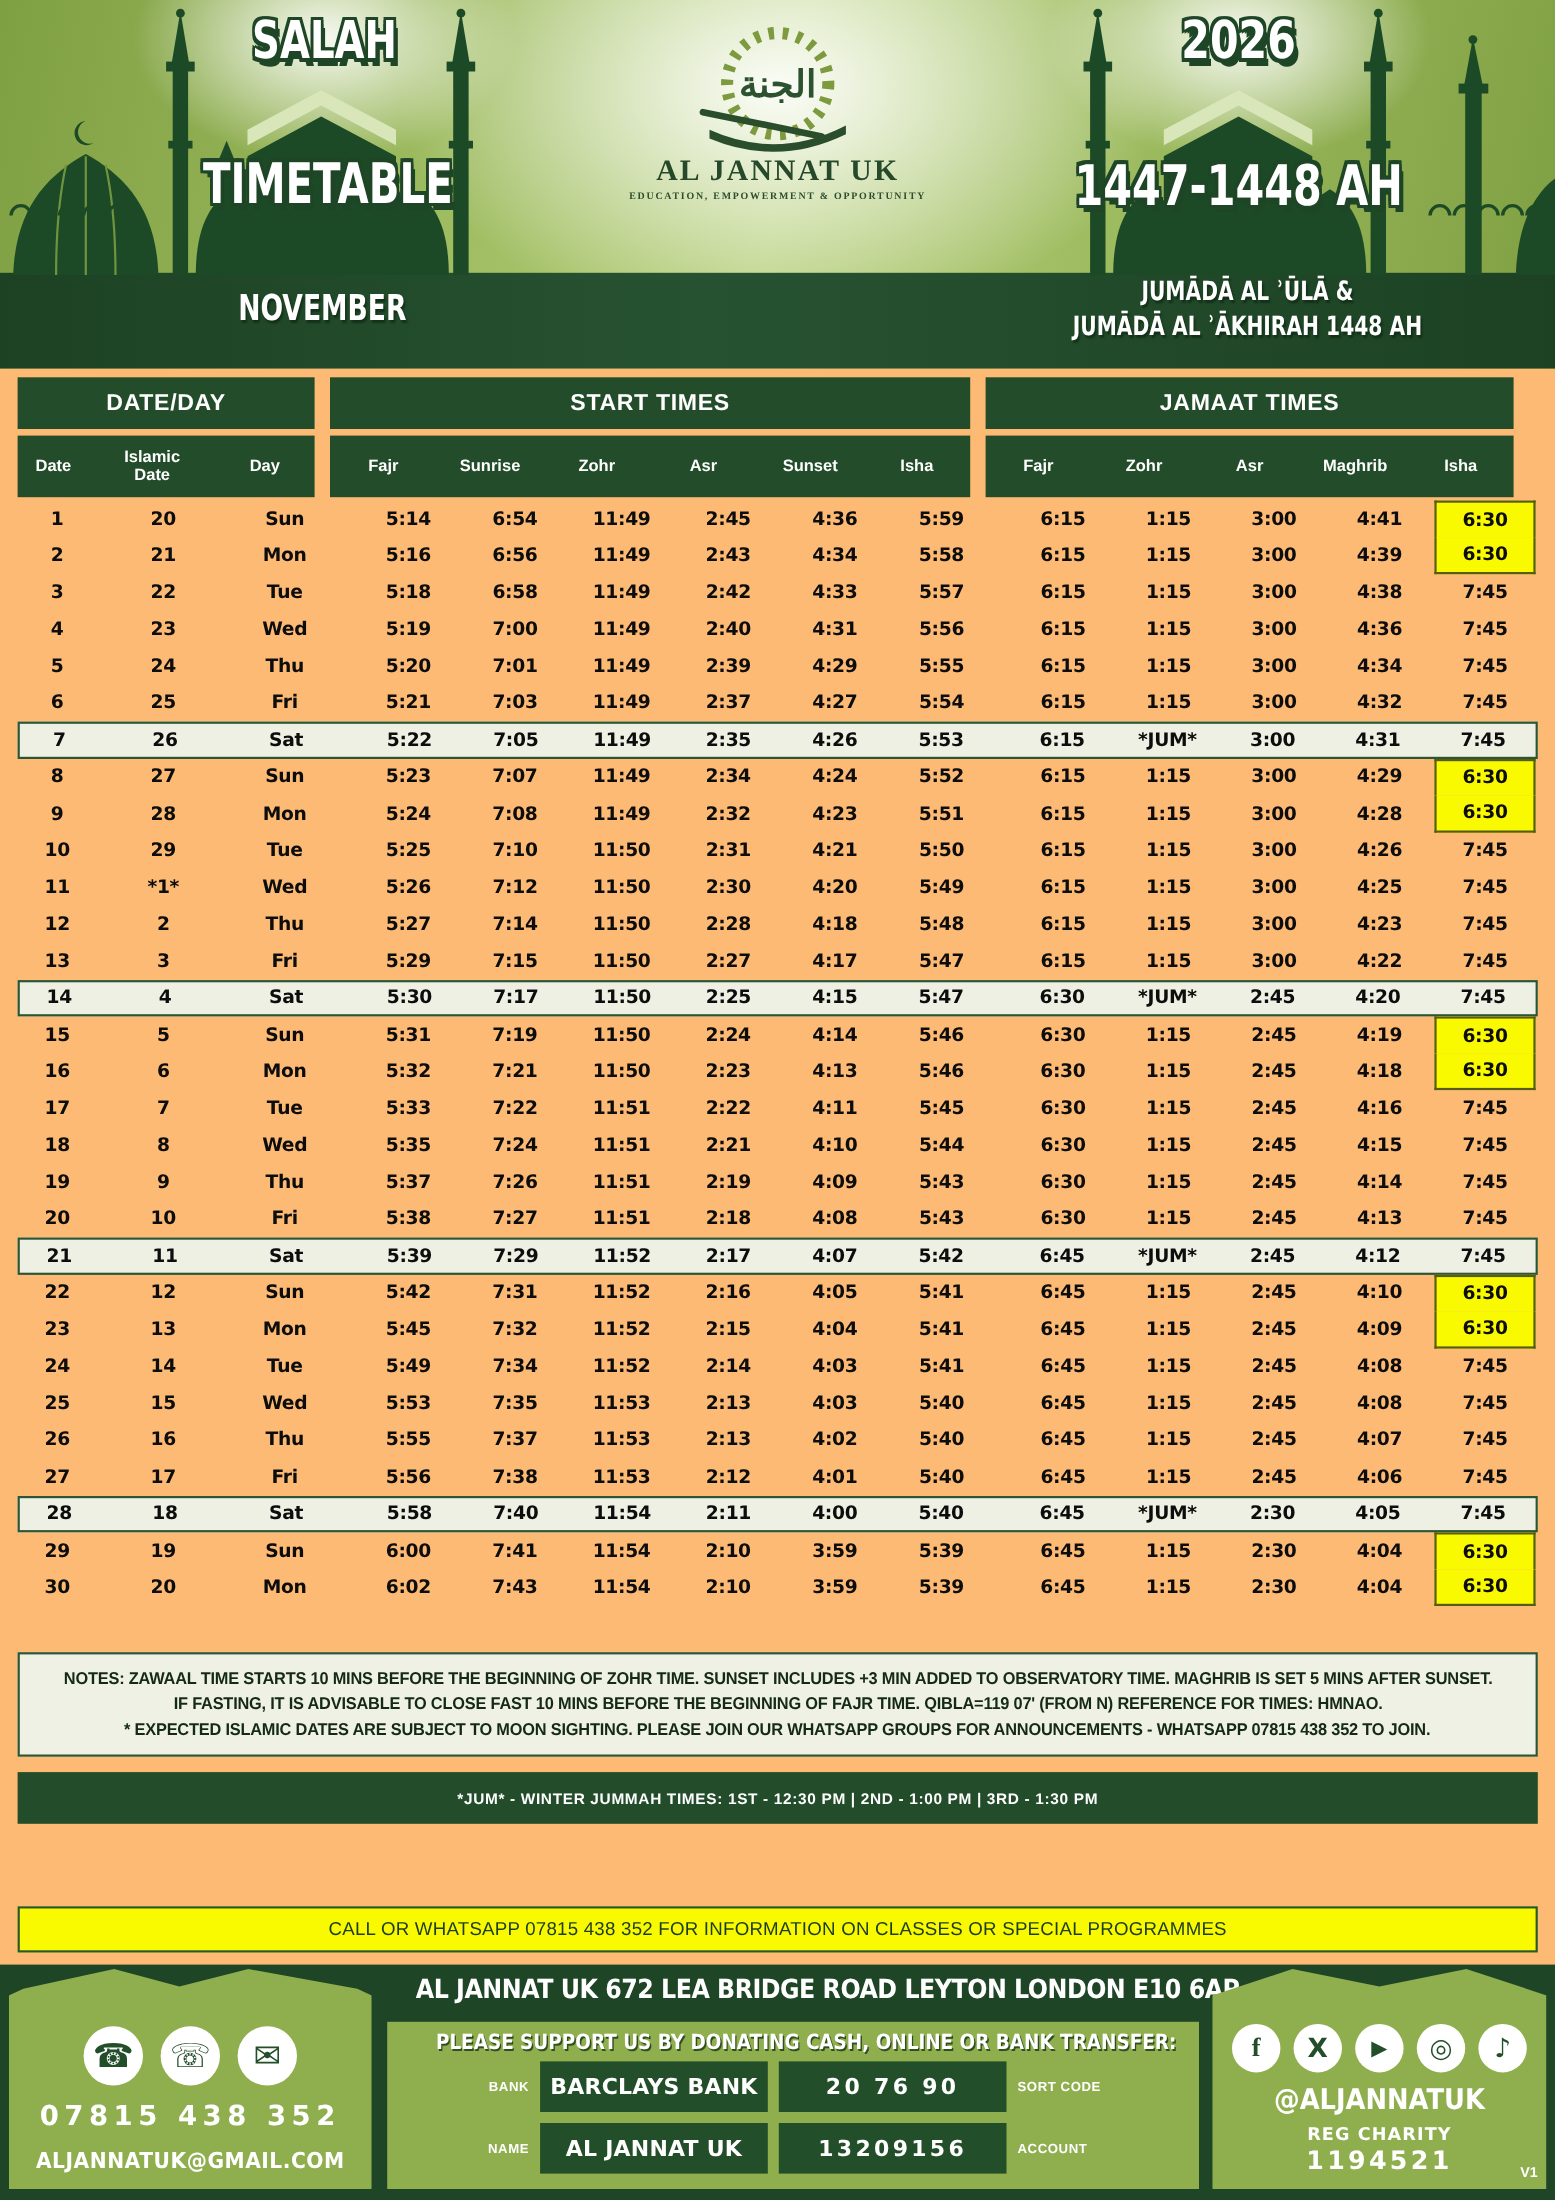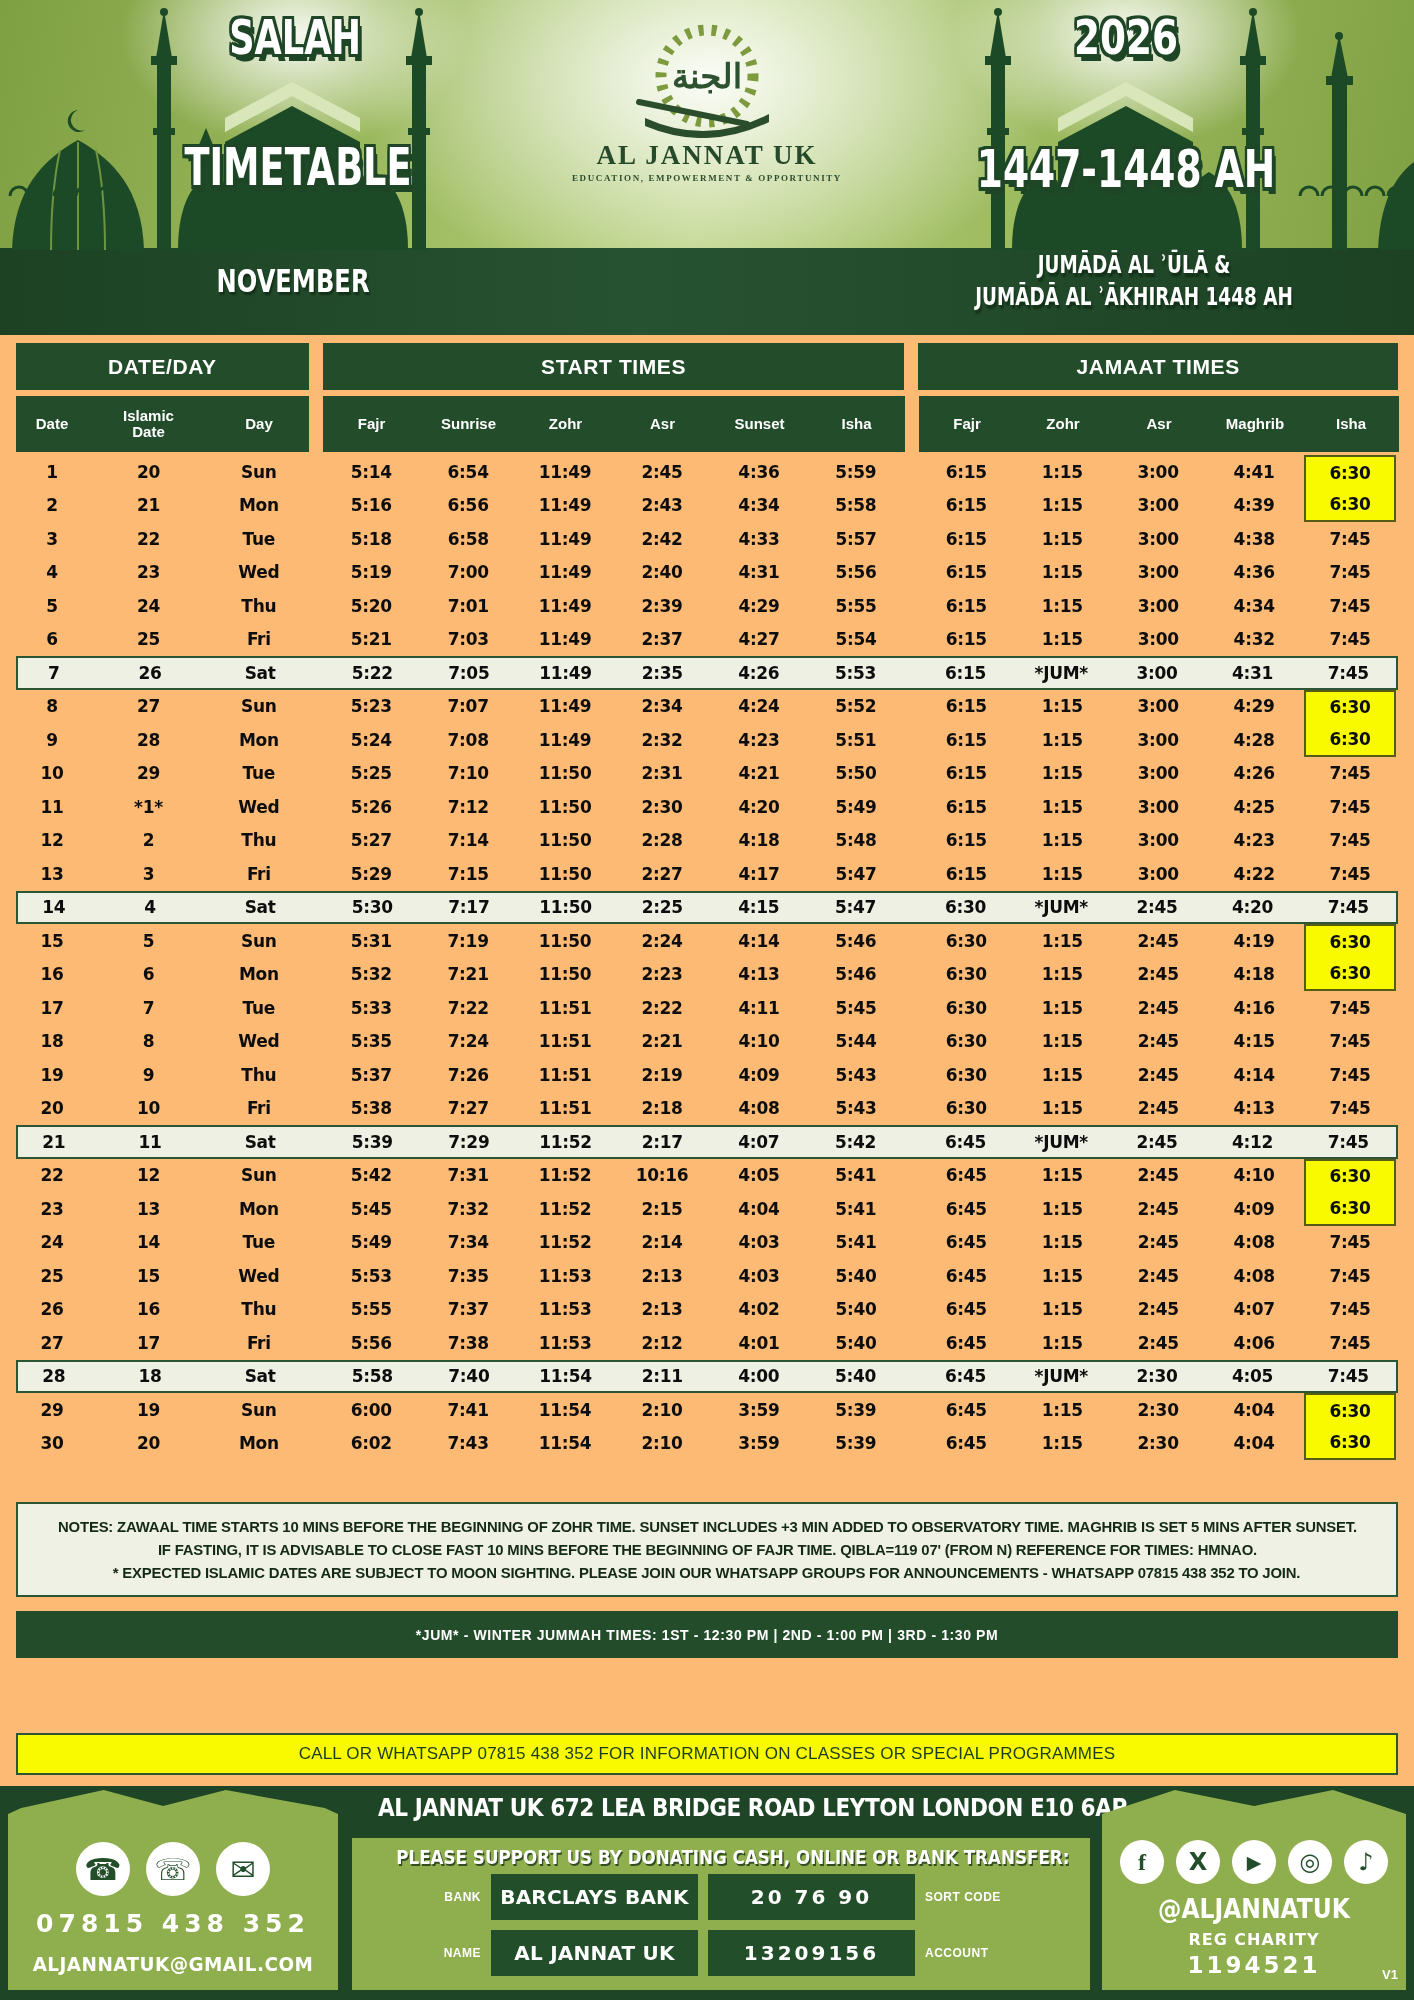--- a/index.html
+++ b/index.html
@@ -36,21 +36,21 @@
   .logo-name{position:absolute;left:0;top:122px;transform:translateX(-50%);white-space:nowrap;
     font-family:"Liberation Serif",serif;font-weight:700;font-size:27px;letter-spacing:2px;color:#26492a}
   .logo-tag{position:absolute;left:0;top:155px;transform:translateX(-50%);white-space:nowrap;
     font-family:"Liberation Serif",serif;font-size:9px;letter-spacing:1.6px;color:#2d4d2e;font-weight:700}
   .logo-arabic{position:absolute;left:0;top:38px;transform:translateX(-50%);font-size:34px;color:#2d5230;font-weight:700}
 
   
   .tgroups{position:absolute;left:16px;top:343px;width:1382px;display:flex;gap:14px}
   .ghead{height:47px;background:var(--dk2);color:#fff;display:flex;align-items:center;justify-content:center;
     font-weight:700;font-size:21px;letter-spacing:.6px}
-  .g1{width:293px}.g2{width:582px}.g3{width:480px}
+  .g1{width:270px}.g2{width:582px}.g3{width:480px}
   .tsub{position:absolute;left:16px;top:396px;width:1382px;display:flex;gap:14px}
   .shead{height:56px;background:var(--dk2);display:flex}
   .hcell{display:flex;align-items:center;justify-content:center;color:#fff;font-weight:700;font-size:15px;
     text-align:center;line-height:16px}
   .c0{width:72px}.c1{width:121px}.c2{width:100px}.cs{width:97px}.cj{width:96px}
   .shead .c1{padding:0 26px}
   .rows{position:absolute;left:16px;top:455px;width:1382px}
   .trow{display:flex;height:33.5px;align-items:stretch}
   .trow.sat{background:var(--satbg);border:2px solid var(--satbr)}
   .tcell{display:flex;align-items:center;justify-content:center;
@@ -599,21 +599,21 @@
         <div class="tcell cj">7:45</div>
       </div>
       <div class="trow">
         <div class="tcell c0">22</div>
         <div class="tcell c1">12</div>
         <div class="tcell c2">Sun</div>
         <div class="tcell gapc"></div>
         <div class="tcell cs">5:42</div>
         <div class="tcell cs">7:31</div>
         <div class="tcell cs">11:52</div>
-        <div class="tcell cs">10:16</div>
+        <div class="tcell cs">2:16</div>
         <div class="tcell cs">4:05</div>
         <div class="tcell cs">5:41</div>
         <div class="tcell gapc"></div>
         <div class="tcell cj">6:45</div>
         <div class="tcell cj">1:15</div>
         <div class="tcell cj">2:45</div>
         <div class="tcell cj">4:10</div>
         <div class="tcell cj ycell nb">6:30</div>
       </div>
       <div class="trow">

